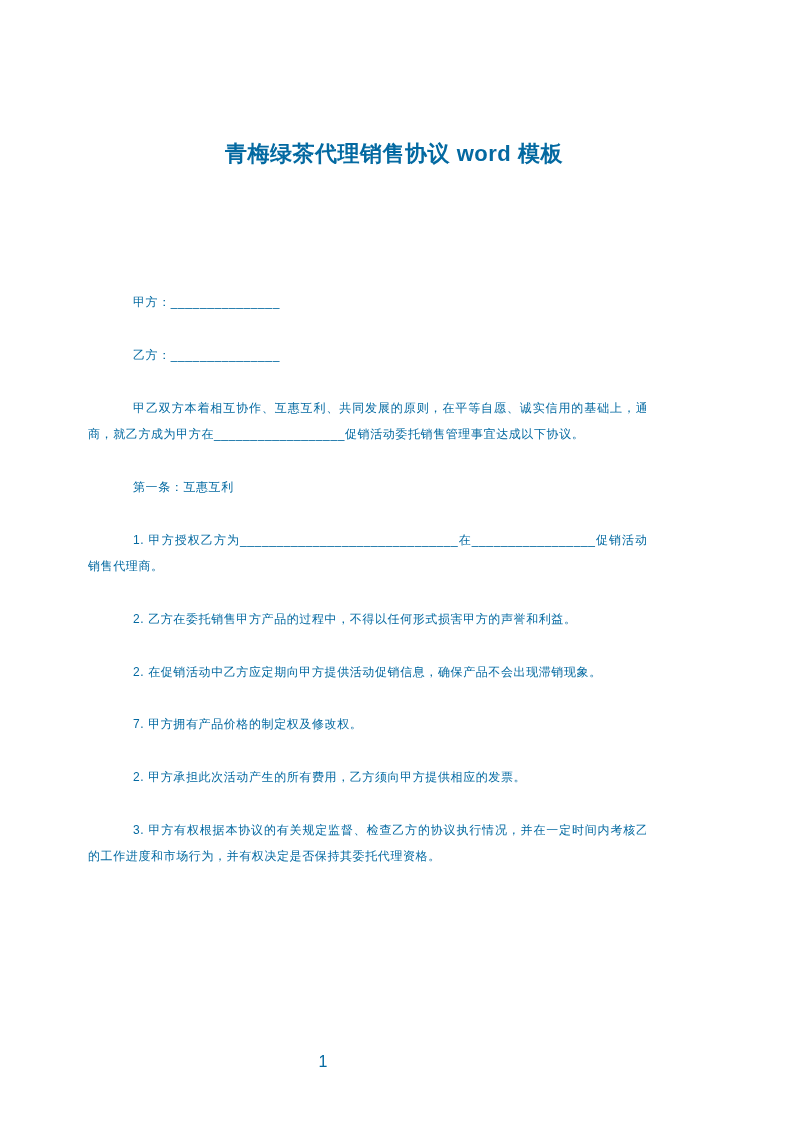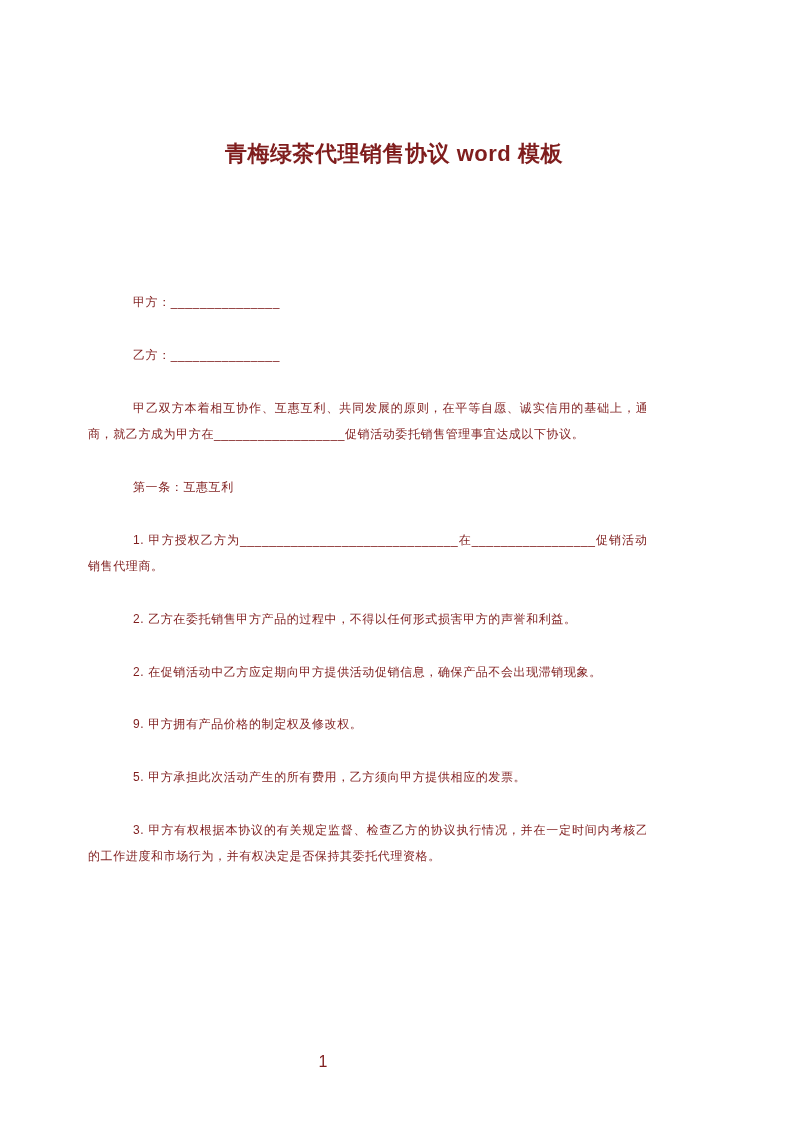--- a/index.html
+++ b/index.html
@@ -5,21 +5,21 @@
   html, body {
     margin: 0;
     padding: 0;
     background: #ffffff;
   }
   .page {
     position: relative;
     width: 646px;
     height: 1122px;
     background: #ffffff;
-    color: #7f1d1d;
+    color: #0369a1;
     font-family: "Liberation Sans", "DejaVu Sans", sans-serif;
     overflow: hidden;
   }
   .content {
     position: absolute;
     left: 88px;
     top: 0;
     width: 612px;
   }
   .doc-title {
@@ -68,22 +68,22 @@
 
     <p class="para heading">第一条：互惠互利</p>
 
     <p class="para">1. 甲方授权乙方为______________________________在_________________促销活动中的委托销售代理商。</p>
 
     <p class="para">2. 乙方在委托销售甲方产品的过程中，不得以任何形式损害甲方的声誉和利益。</p>
 
     <p class="para">2. 在促销活动中乙方应定期向甲方提供活动促销信息，确保产品不会出现滞销现象。</p>
 
 
-    <p class="para">9. 甲方拥有产品价格的制定权及修改权。</p>
+    <p class="para">7. 甲方拥有产品价格的制定权及修改权。</p>
 
-    <p class="para">5. 甲方承担此次活动产生的所有费用，乙方须向甲方提供相应的发票。</p>
+    <p class="para">2. 甲方承担此次活动产生的所有费用，乙方须向甲方提供相应的发票。</p>
 
     <p class="para">3. 甲方有权根据本协议的有关规定监督、检查乙方的协议执行情况，并在一定时间内考核乙方所完成的工作进度和市场行为，并有权决定是否保持其委托代理资格。</p>
 
   </div>
 
   <div class="page-number">1</div>
 </div>
 
 </body></html>

